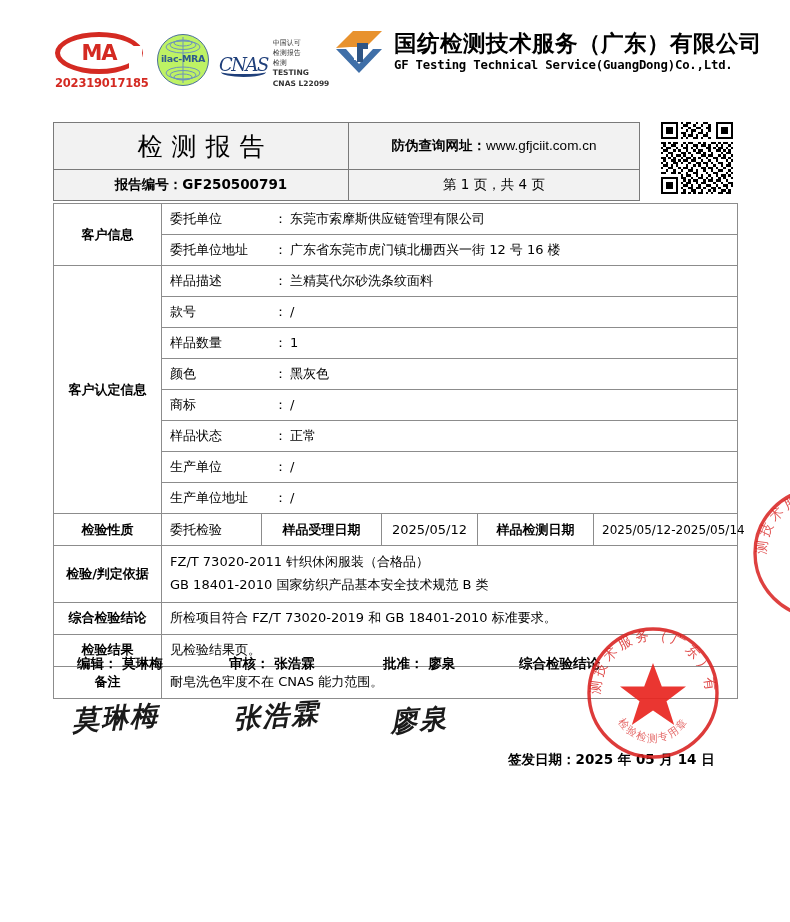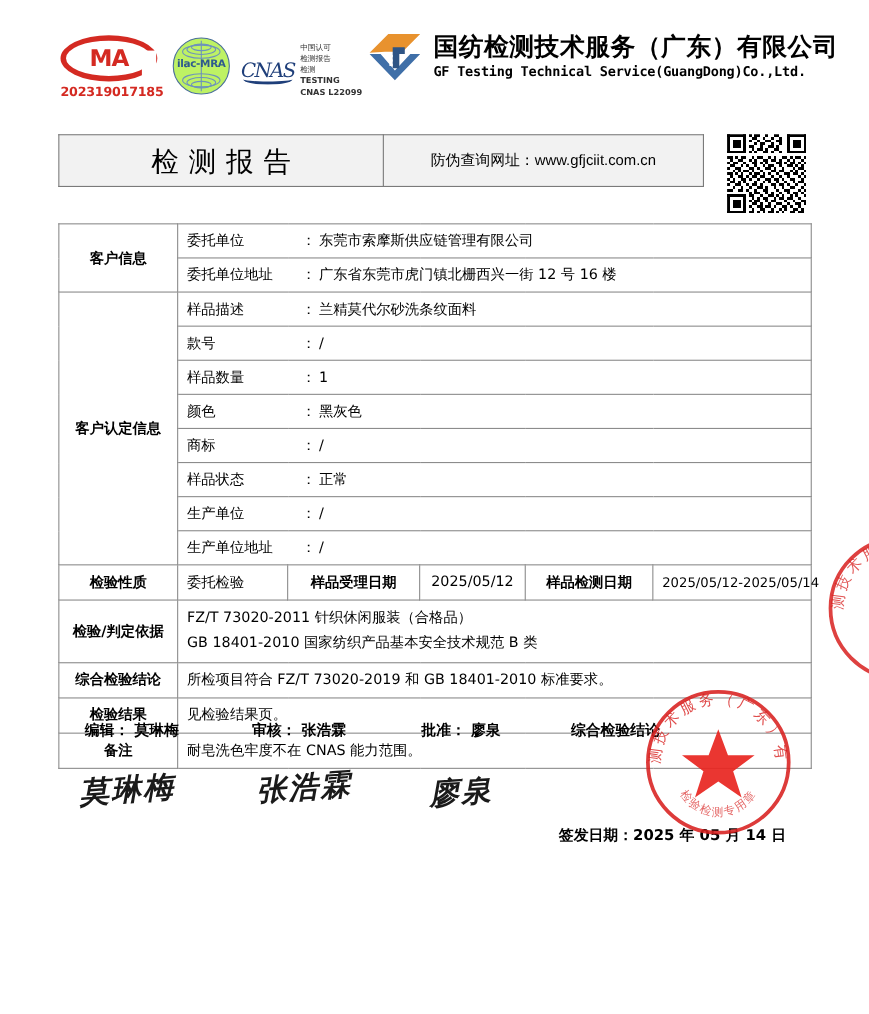--- a/index.html
+++ b/index.html
@@ -187,21 +187,21 @@
     font-family: "DejaVu Serif", "Liberation Serif", serif;
     font-size: 25px;
     font-weight: normal;
     letter-spacing: 9px;
     text-indent: 9px;
   }
   .cell-url {
     font-size: 13.5px;
     font-family: "DejaVu Sans", sans-serif;
   }
-  .cell-url .label { letter-spacing: 0px; }
+  .cell-url .label { letter-spacing: 0px; font-weight: bold; }
   .cell-url .value { font-family: "Liberation Sans", sans-serif; }
   .cell-reportno {
     height: 28px;
     font-size: 13.5px;
     font-weight: bold;
     font-family: "DejaVu Sans", sans-serif;
   }
   .cell-pages {
     height: 28px;
     font-size: 13.5px;
@@ -371,20 +371,26 @@
   </div>
 </div>
 
 <table class="title-table">
   <tbody>
       <tr>
     <td class="cell-title" style="width:292px" rowspan="1">检测报告</td>
     <td class="cell-url">
       <span class="label">防伪查询网址：</span><span class="value">www.gfjciit.com.cn</span>
     </td>
+  </tr>
+  <tr>
+    <td class="cell-reportno">
+      <span>报告编号：</span><span>GF250500791</span>
+    </td>
+    <td class="cell-pages">第 1 页，共 4 页</td>
   </tr>
 </tbody>
   </table>
 
 <svg class="qr-code" viewBox="0 0 29 29" shape-rendering="crispEdges">
   <rect width="29" height="29" fill="#fff"></rect>
   <g fill="#000">
     <rect x="0" y="0" width="7" height="1"></rect>
       <rect x="0" y="6" width="7" height="1"></rect>
     <rect x="0" y="0" width="1" height="7"></rect>

